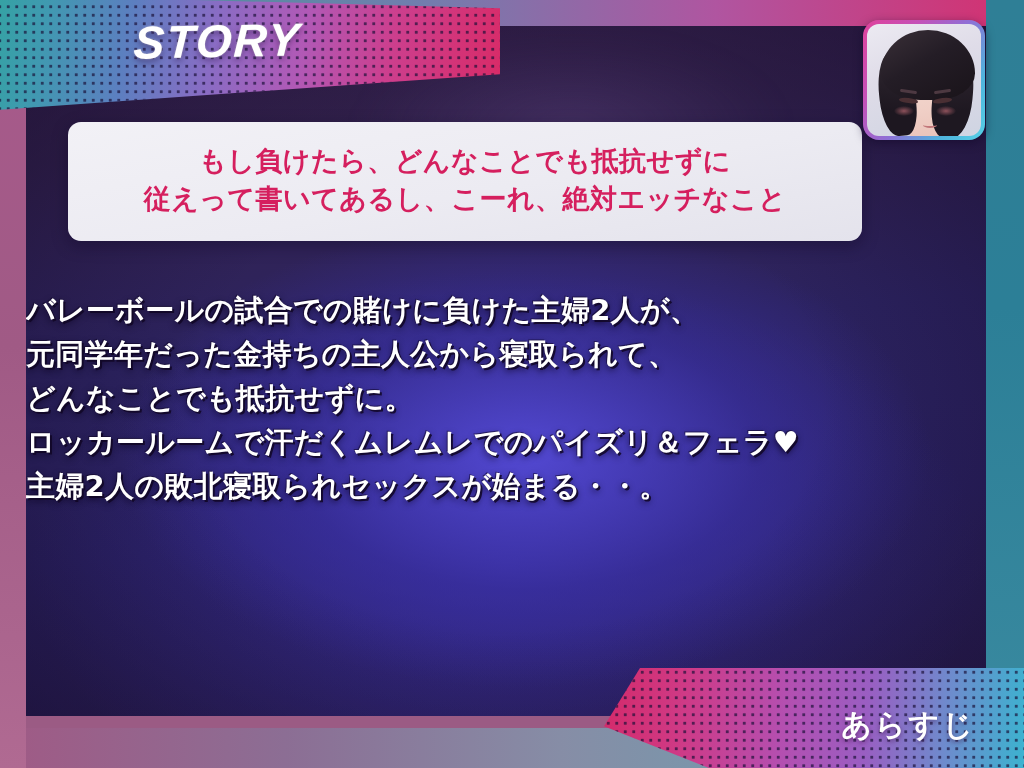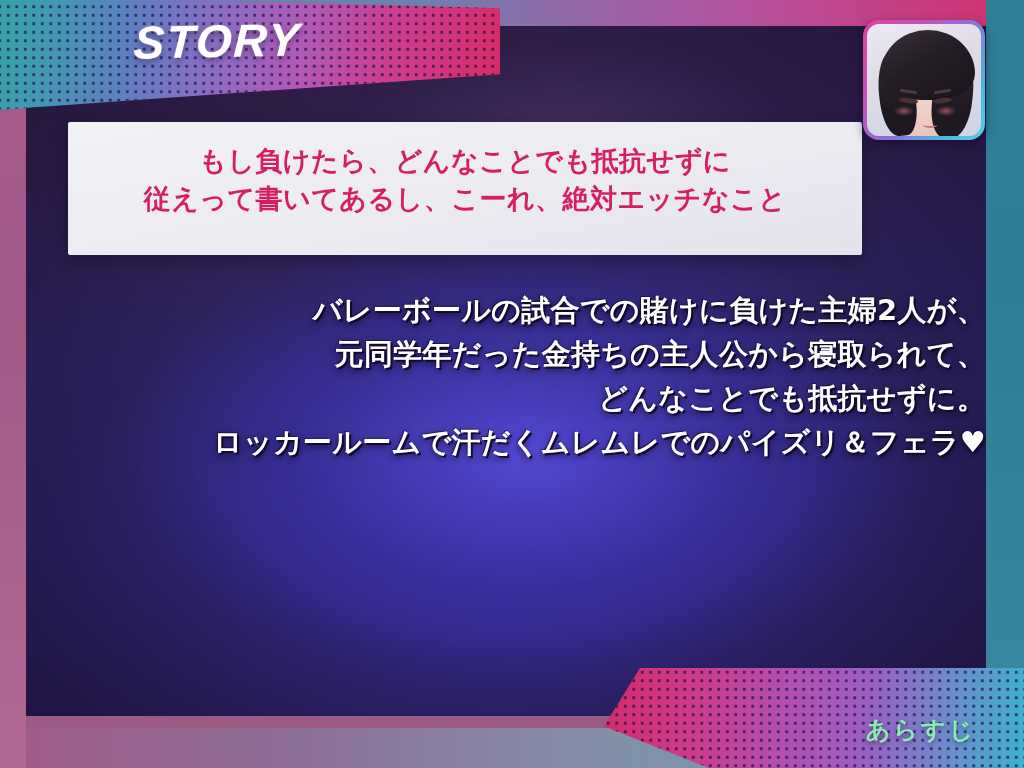--- a/index.html
+++ b/index.html
@@ -198,43 +198,43 @@
     width: 14px; height: 6px;
     border-bottom: 2px solid #c2777a;
     border-radius: 0 0 60% 60%;
   }
 
   
   .quote-box {
     position: absolute;
     left: 42px; top: 96px;
     width: 794px;
-    padding: 20px 18px 36px;
+    padding: 20px 18px 22px;
     background: linear-gradient(170deg, #f2f1f6 0%, #ecebf2 55%, #e4e3ec 100%);
-    border-radius: 2px;
+    border-radius: 13px;
     box-shadow: 0 5px 16px rgba(12,4,35,.38);
     z-index: 8;
     text-align: center;
   }
   .quote-line {
     font-family: "DejaVu Sans", "Liberation Sans", sans-serif;
     font-size: 27px;
     font-weight: 700;
     color: #d51f5e;
     line-height: 1.42;
     white-space: nowrap;
     letter-spacing: .5px;
   }
 
   
   .body-text {
     position: absolute;
     left: 0; top: 262px;
     width: 960px;
-    text-align: right;
+    text-align: left;
     z-index: 7;
   }
   .body-line {
     font-family: "DejaVu Sans", "Liberation Sans", sans-serif;
     font-size: 29px;
     font-weight: 700;
     color: #ffffff;
     line-height: 1.52;
     white-space: nowrap;
     letter-spacing: .3px;
@@ -254,23 +254,23 @@
     background: linear-gradient(95deg,
         #d42a6a 0%, #cf3a86 18%, #b44fb0 40%,
         #9a5ec2 58%, #6d8ccd 76%, #3fb0cf 92%, #35c2d8 100%);
     overflow: hidden;
   }
   .synopsis-banner .halftone { background-size: 8.5px 8.5px; }
   .synopsis-label {
     position: absolute;
     right: 48px; bottom: 22px;
     font-family: "DejaVu Sans", "Liberation Sans", sans-serif;
-    font-size: 24px;
+    font-size: 30px;
     font-weight: 700;
-    color: #86efac;
+    color: #ffffff;
     letter-spacing: 3px;
     z-index: 10;
     text-shadow: 0 2px 5px rgba(60,10,60,.5);
     white-space: nowrap;
     user-select: none;
   }
 </style>
 </head>
 <body>
 
@@ -288,20 +288,21 @@
     <div class="quote-box">
       <div class="quote-line">もし負けたら、どんなことでも抵抗せずに</div>
       <div class="quote-line">従えって書いてあるし、こーれ、絶対エッチなこと</div>
     </div>
 
     <div class="body-text">
       <div class="body-line">バレーボールの試合での賭けに負けた主婦2人が、</div>
       <div class="body-line">元同学年だった金持ちの主人公から寝取られて、</div>
       <div class="body-line">どんなことでも抵抗せずに。</div>
       <div class="body-line">ロッカールームで汗だくムレムレでのパイズリ＆フェラ♥</div>
+      <div class="body-line">主婦2人の敗北寝取られセックスが始まる・・。</div>
     </div>
   </div>
 
   <div class="story-banner">
     <div class="halftone"></div>
   </div>
   <div class="story-title">STORY</div>
 
   <div class="synopsis-banner">
     <div class="halftone"></div>

